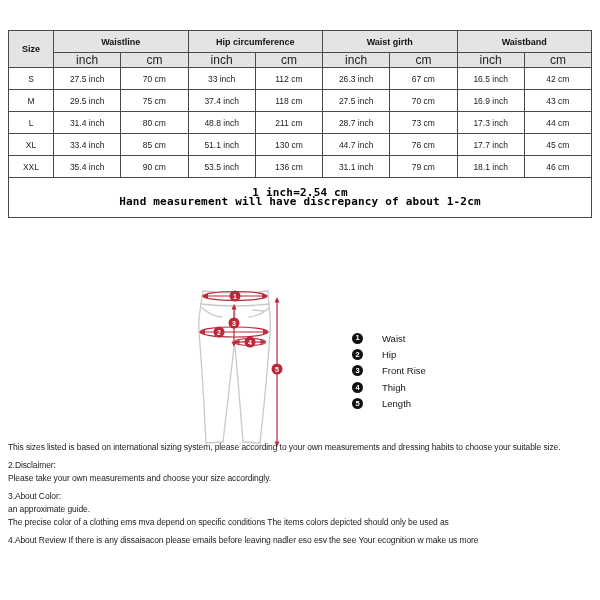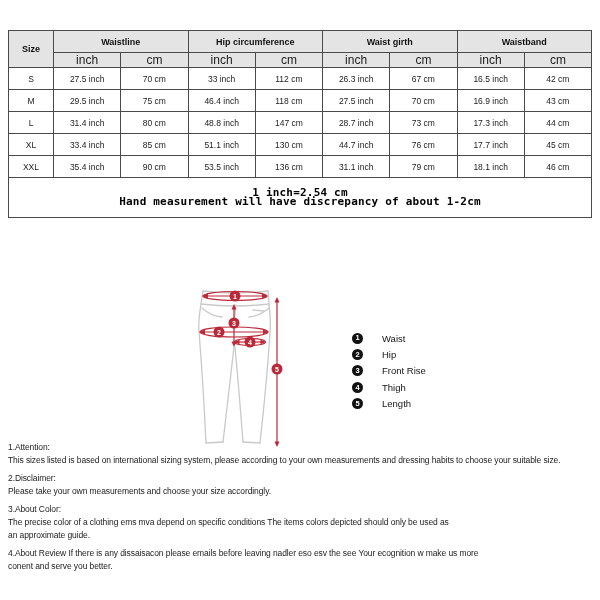--- a/index.html
+++ b/index.html
@@ -77,33 +77,33 @@
         <td>112 cm</td>
         <td>26.3 inch</td>
         <td>67 cm</td>
         <td>16.5 inch</td>
         <td>42 cm</td>
       </tr>
       <tr>
         <td>M</td>
         <td>29.5 inch</td>
         <td>75 cm</td>
-        <td>46.4 inch</td>
+        <td>37.4 inch</td>
         <td>118 cm</td>
         <td>27.5 inch</td>
         <td>70 cm</td>
         <td>16.9 inch</td>
         <td>43 cm</td>
       </tr>
       <tr>
         <td>L</td>
         <td>31.4 inch</td>
         <td>80 cm</td>
         <td>48.8 inch</td>
-        <td>147 cm</td>
+        <td>211 cm</td>
         <td>28.7 inch</td>
         <td>73 cm</td>
         <td>17.3 inch</td>
         <td>44 cm</td>
       </tr>
       <tr>
         <td>XL</td>
         <td>33.4 inch</td>
         <td>85 cm</td>
         <td>51.1 inch</td>
@@ -207,31 +207,29 @@
       <span class="legend-label">Thigh</span>
     </div>
     <div class="legend-item">
       <span class="legend-badge">5</span>
       <span class="legend-label">Length</span>
     </div>
   </div>
 
   <div class="notes">
     <div class="section">
-      <div class="line">1.Attention:</div>
       <div class="line">This sizes listed is based on international sizing system, please according to your own measurements and dressing habits to choose your suitable size.</div>
     </div>
     <div class="section">
       <div class="line">2.Disclaimer:</div>
       <div class="line">Please take your own measurements and choose your size accordingly.</div>
     </div>
     <div class="section">
       <div class="line">3.About Color:</div>
+      <div class="line">an approximate guide.</div>
       <div class="line">The precise color of a clothing ems mva depend on specific conditions The items colors depicted should only be used as</div>
-      <div class="line">an approximate guide.</div>
     </div>
     <div class="section">
       <div class="line">4.About Review If there is any dissaisacon please emails before leaving nadler eso esv the see Your ecognition w make us more</div>
-      <div class="line">conent and serve you better.</div>
     </div>
   </div>
 
 </div>
 
 </body></html>

